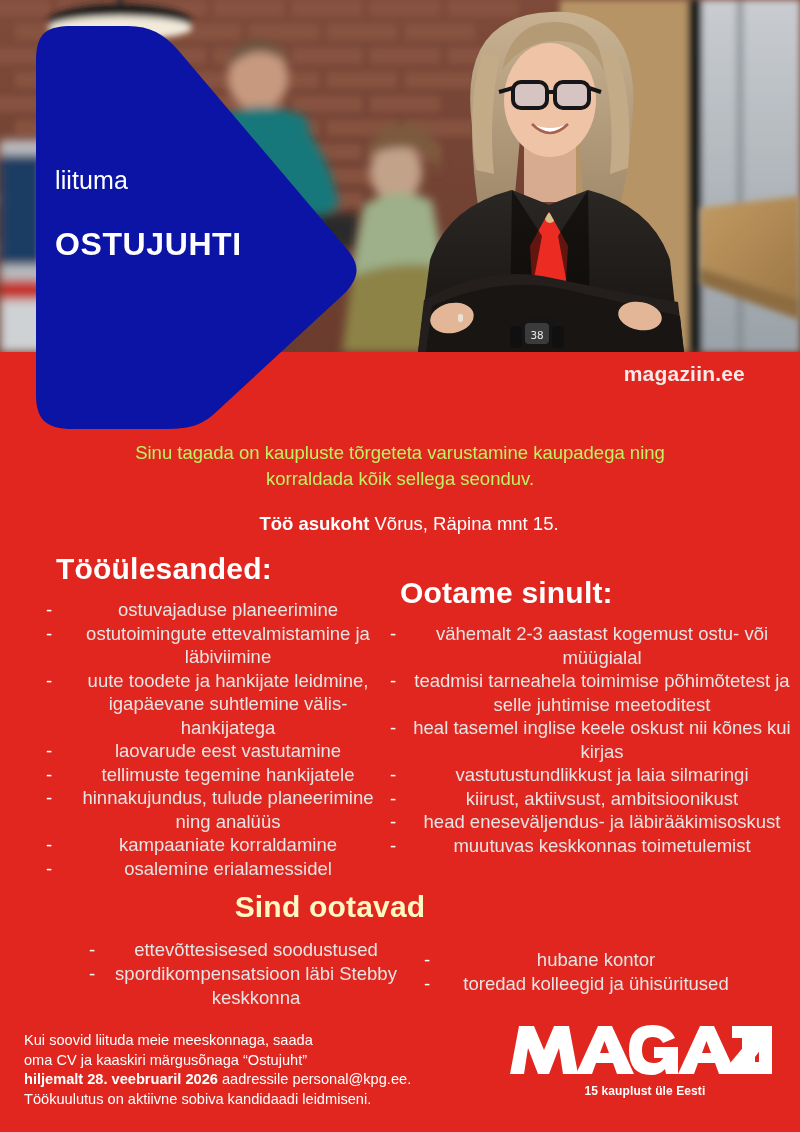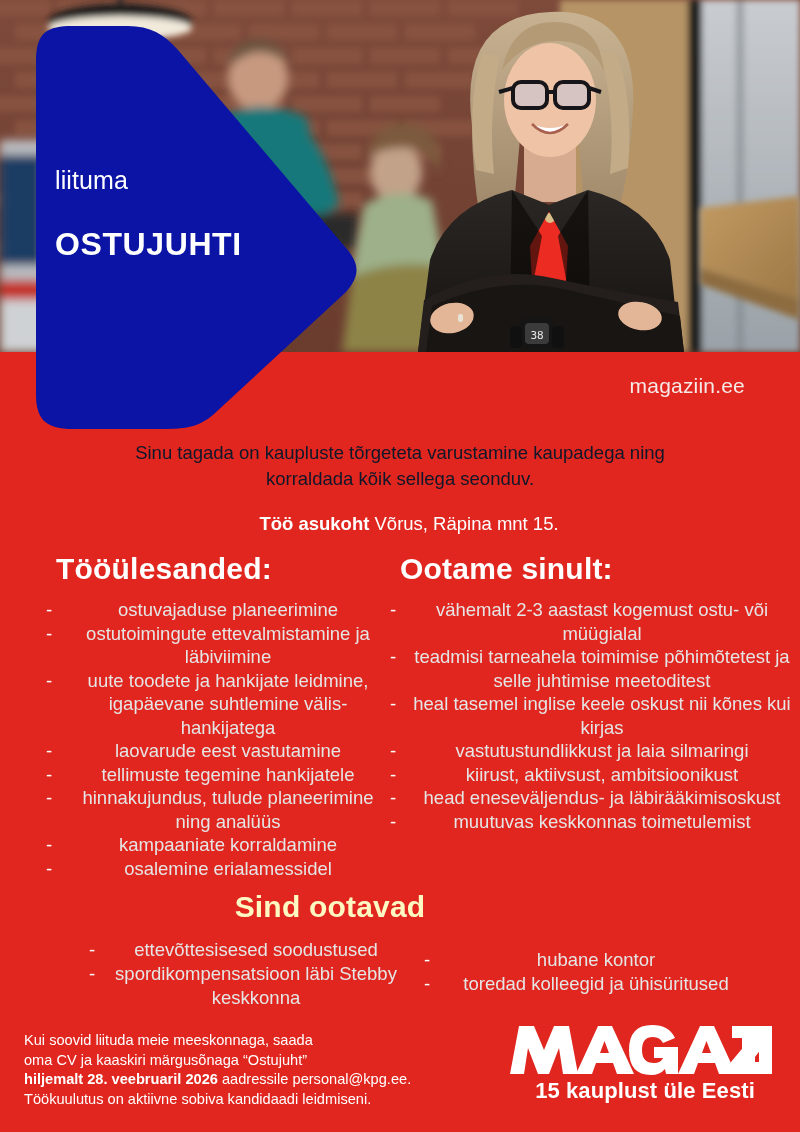--- a/index.html
+++ b/index.html
@@ -23,40 +23,40 @@
   .hero-text{position:absolute;left:55px;top:165px;width:250px;z-index:5;}
   .hero-line{
     color:#ffffff;font-size:25px;line-height:31px;font-weight:400;letter-spacing:0.1px;
   }
   .hero-role{
     color:#ffffff;font-size:32px;font-weight:700;letter-spacing:0.6px;margin-top:30px;
   }
 
   
   .siteurl{
-    position:absolute;right:55px;top:374px;color:#f6eae8;
-    font-size:21px;font-weight:400;letter-spacing:0.2px;z-index:6;
+    position:absolute;right:55px;top:362px;color:#f6eae8;
+    font-size:21px;font-weight:700;letter-spacing:0.2px;z-index:6;
   }
 
   
   .intro{
     position:absolute;left:0;top:440px;width:800px;text-align:center;
-    color:#0f172a;font-size:18.5px;line-height:26px;font-weight:400;
+    color:#bef264;font-size:18.5px;line-height:26px;font-weight:400;
   }
   .location{
     position:absolute;left:9px;top:513px;width:800px;text-align:center;
     color:#ffffff;font-size:18.5px;font-weight:400;
   }
   .location b{font-weight:700;}
 
   
   .cols{position:absolute;left:0;top:552px;width:800px;}
   .col{position:absolute;top:0;}
   .col-left{left:42px;width:350px;}
-  .col-right{left:385px;width:410px;}
+  .col-right{left:385px;width:410px;margin-top:24px;}
   .col-head{
     color:#ffffff;font-size:30px;font-weight:700;letter-spacing:0.2px;
     margin:0 0 12px 14px;
   }
   .col-right .col-head{margin-left:15px;}
   ul.blist{list-style:none;margin:0;padding:0;}
   ul.blist li{
     color:#e5e5e5;font-size:18.5px;line-height:23.5px;font-weight:400;
     padding-left:22px;position:relative;margin-bottom:0px;text-align:center;
   }
@@ -79,21 +79,21 @@
   
   .footer-text{
     position:absolute;left:24px;top:1031px;width:470px;
     color:#ffffff;font-size:14.6px;line-height:19.5px;font-weight:400;
   }
   .footer-text b{font-weight:700;}
 
   .logo-block{position:absolute;left:500px;top:1024px;width:290px;text-align:center;}
   .logo-block svg{display:block;margin:0 auto;}
   .logo-sub{
-    color:#ffffff;font-size:22px;line-height:22px;font-weight:700;margin-top:4px;
+    color:#ffffff;font-size:12px;line-height:22px;font-weight:700;margin-top:4px;
     letter-spacing:0.1px;
   }
 </style>
 </head>
 <body>
 
 <div class="poster">
 
   <div class="hero">
     <svg viewBox="0 0 800 352" xmlns="http://www.w3.org/2000/svg" aria-hidden="true">

